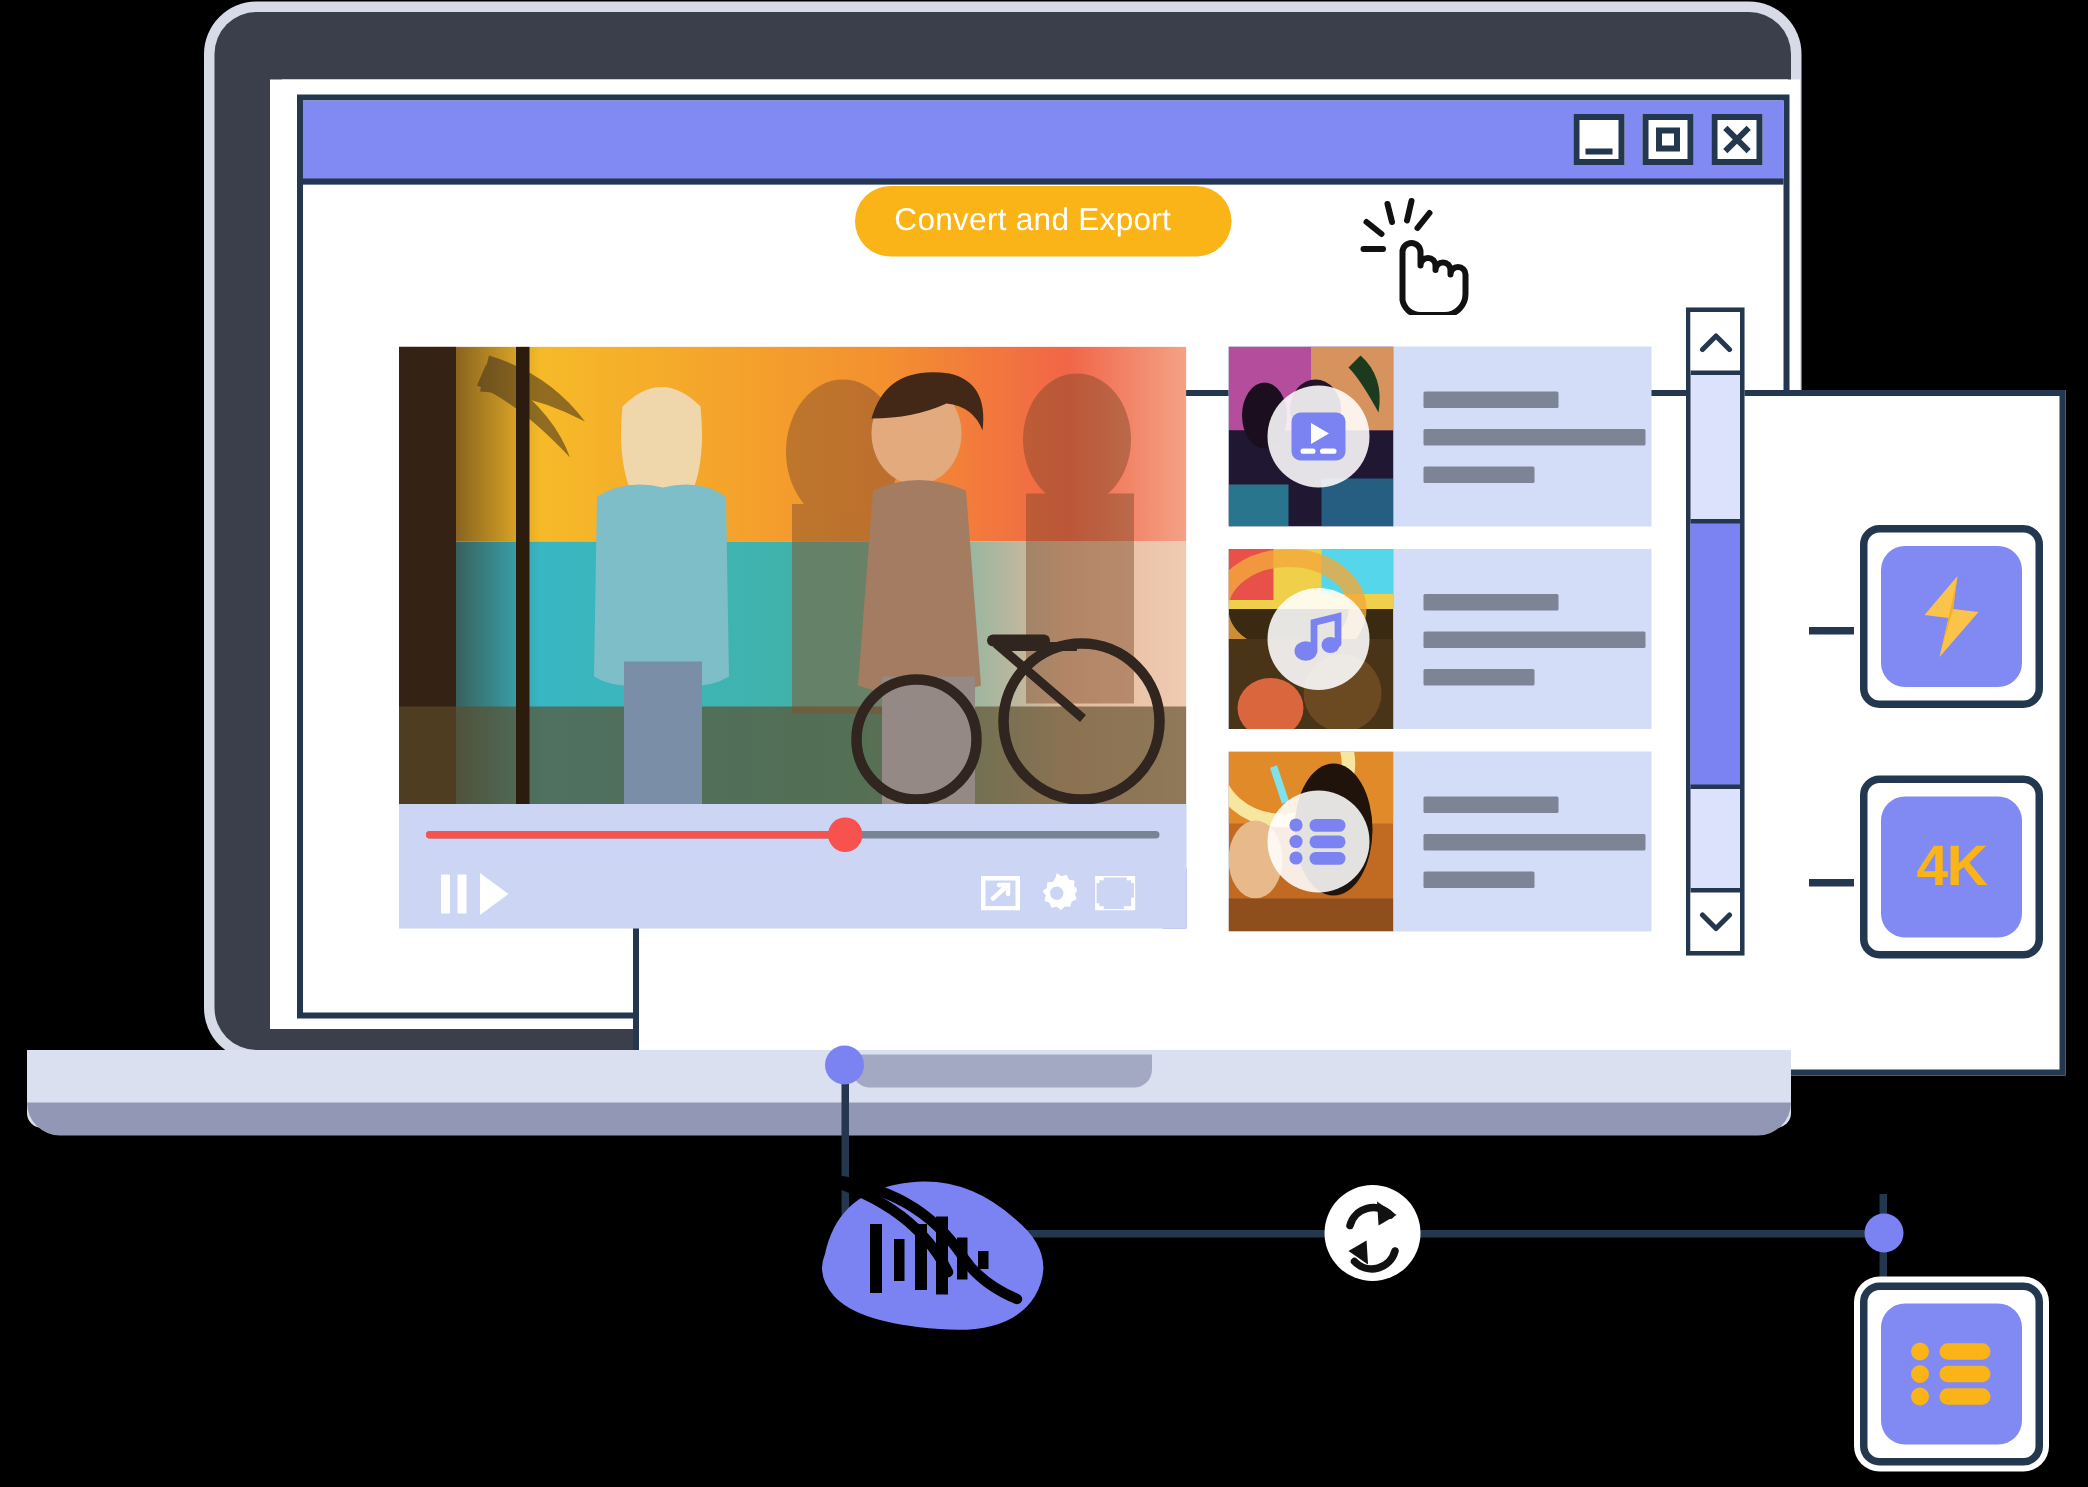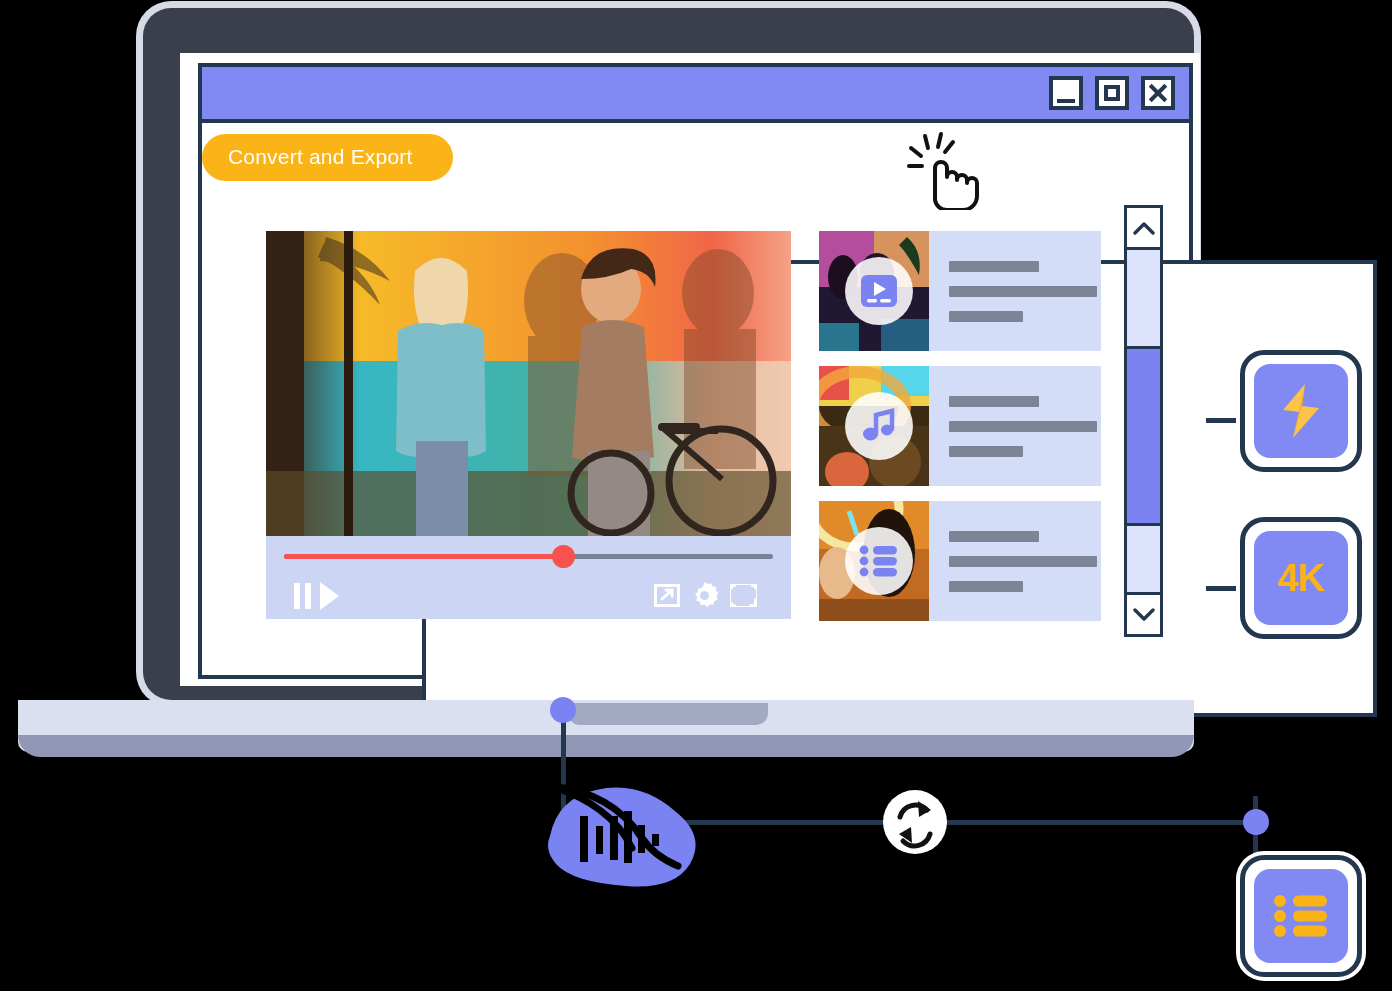--- a/index.html
+++ b/index.html
@@ -81,22 +81,22 @@
   .win-btn.close::before, .win-btn.close::after {
     content: ""; position: absolute;
     left: 50%; top: 2px; width: 4px; height: 22px;
     background: #23374f; transform-origin: center;
   }
   .win-btn.close::before { transform: translateX(-50%) rotate(45deg); }
   .win-btn.close::after  { transform: translateX(-50%) rotate(-45deg); }
 
   
   #convert-row {
-    left: 0; top: 54px; right: 0; height: 72px;
-    display: flex; align-items: center; 
+    left: 0; top: 44px; right: 0; height: 72px;
+    display: flex; align-items: center; justify-content: center;
   }
   #convert-button {
     background: #fbb418;
     color: #ffffff;
     font-size: 21px;
     border-radius: 24px;
     padding: 11px 40px 12px 26px;
     letter-spacing: .2px;
     cursor: pointer;
     white-space: nowrap;
@@ -209,21 +209,21 @@
   #sb-thumb {
     position: absolute; left: 0; top: 138px; width: 33px; height: 180px;
     background: #7b83f2;
     border-top: 3px solid #23374f; border-bottom: 3px solid #23374f;
     box-sizing: border-box; cursor: pointer;
   }
 
   
   .feature-badge {
     width: 122px; height: 122px;
-    border-radius: 24px;
+    border-radius: 13px;
     background: #ffffff;
     border: 5px solid #23374f;
     box-sizing: border-box;
     padding: 9px;
     box-shadow: 0 0 0 4px #ffffff;
     text-align: right;
   }
   .feature-badge > .inner {
     width: 100%; height: 100%;
     background: #8189f3;

